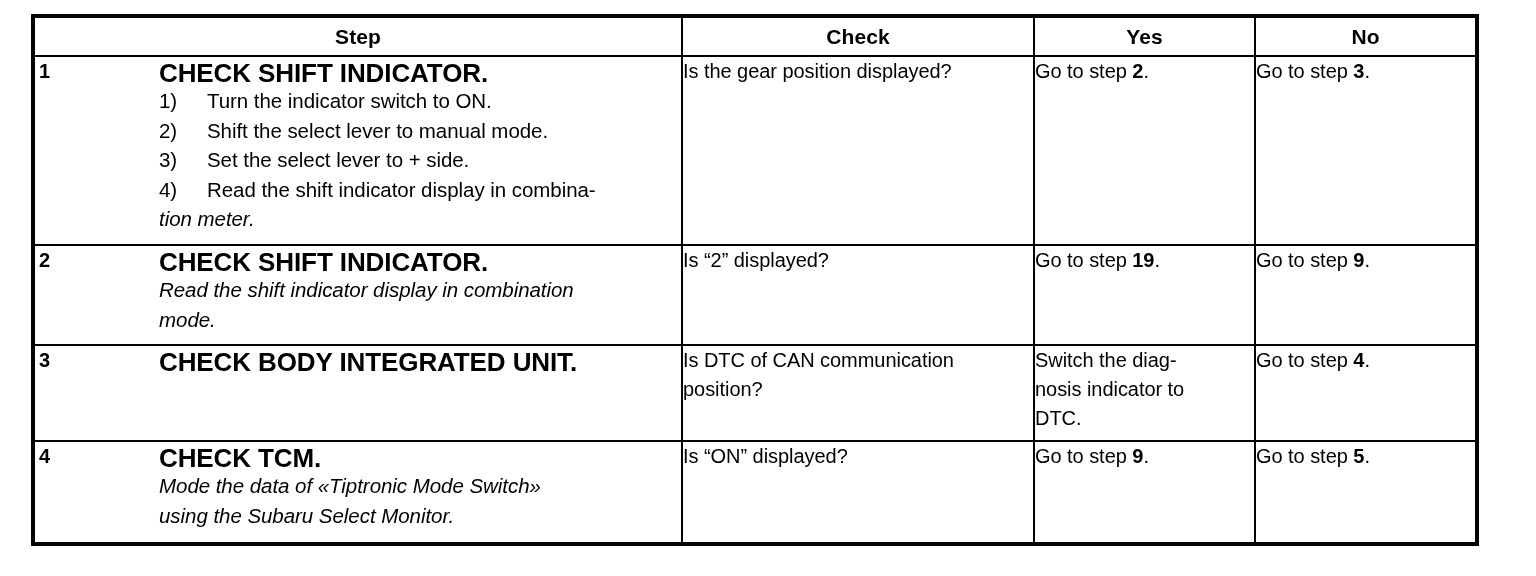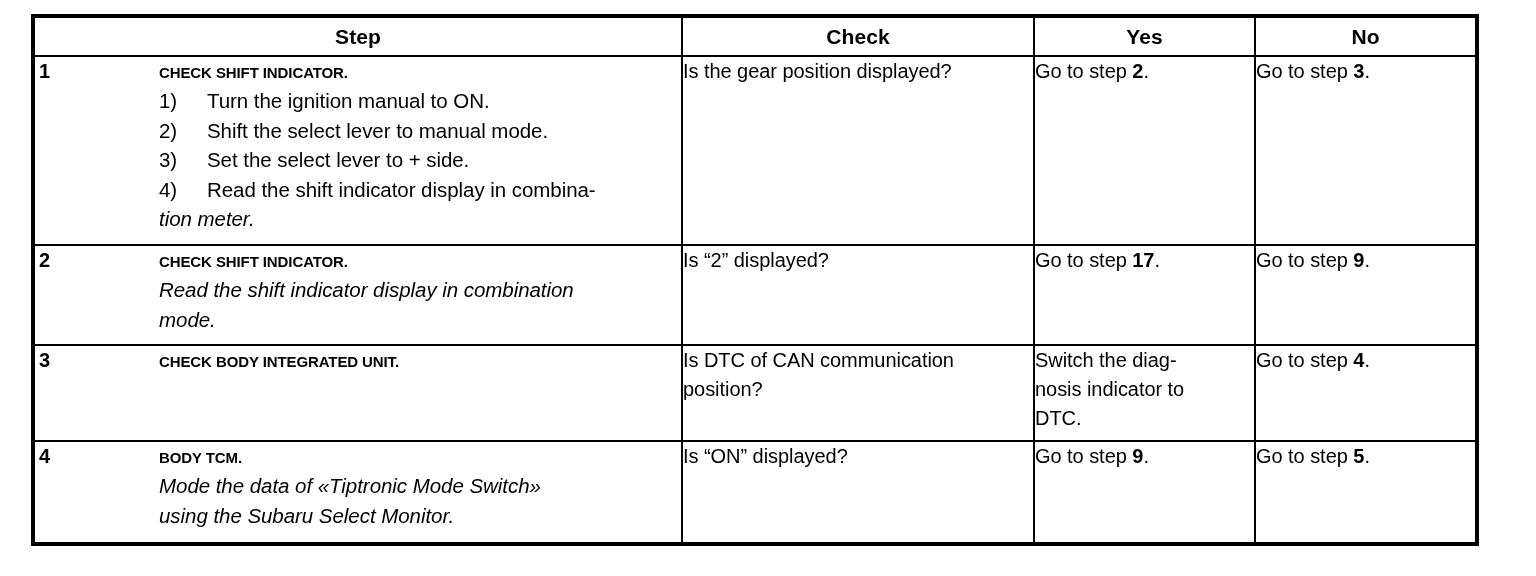--- a/index.html
+++ b/index.html
@@ -68,21 +68,21 @@
     top: 3px;
     font-size: 20px;
     font-weight: bold;
     line-height: 22px;
   }
   .step-body {
     margin-left: 124px;
     padding: 3px 8px 6px 0;
   }
   .step-title {
-    font-size: 15px;
+    font-size: 26px;
     font-weight: bold;
     line-height: 26px;
     letter-spacing: -0.1px;
     white-space: nowrap;
   }
   .step-lines {
     font-size: 20.5px;
     line-height: 29.5px;
     letter-spacing: -0.05px;
   }
@@ -143,21 +143,21 @@
     </thead>
     <tbody id="tbody">
         <tr class="r1">
           <td class="step-cell">
             <div class="step-num">1</div>
             <div class="step-body">
               <div class="step-title">CHECK SHIFT INDICATOR.</div>
               <div class="step-lines">
                 <div class="ol-line">
                   <span class="ol-marker">1)</span>
-                  <span class="ol-text">Turn the ignition manual to ON.</span>
+                  <span class="ol-text">Turn the indicator switch to ON.</span>
                 </div>
                 <div class="ol-line">
                   <span class="ol-marker">2)</span>
                   <span class="ol-text">Shift the select lever to manual mode.</span>
                 </div>
                 <div class="ol-line">
                   <span class="ol-marker">3)</span>
                   <span class="ol-text">Set the select lever to + side.</span>
                 </div>
                 <div class="ol-line">
@@ -186,21 +186,21 @@
               <div class="step-lines">
                 <div class="step-line">Read the shift indicator display in combination</div>
                 <div class="step-line">mode.</div>
               </div>
             </div>
           </td>
           <td class="txt-cell">
             <div class="ln">Is “2” displayed?</div>
           </td>
           <td class="txt-cell">
-            <div class="ln"><span>Go to step </span><b>17</b><span>.</span></div>
+            <div class="ln"><span>Go to step </span><b>19</b><span>.</span></div>
           </td>
           <td class="txt-cell">
             <div class="ln"><span>Go to step </span><b>9</b><span>.</span></div>
           </td>
         </tr>
         <tr class="r3">
           <td class="step-cell">
             <div class="step-num">3</div>
             <div class="step-body">
               <div class="step-title">CHECK BODY INTEGRATED UNIT.</div>
@@ -216,21 +216,21 @@
             <div class="ln">DTC.</div>
           </td>
           <td class="txt-cell">
             <div class="ln"><span>Go to step </span><b>4</b><span>.</span></div>
           </td>
         </tr>
         <tr class="r4">
           <td class="step-cell">
             <div class="step-num">4</div>
             <div class="step-body">
-              <div class="step-title">BODY TCM.</div>
+              <div class="step-title">CHECK TCM.</div>
               <div class="step-lines">
                 <div class="step-line">Mode the data of «Tiptronic Mode Switch»</div>
                 <div class="step-line">using the Subaru Select Monitor.</div>
               </div>
             </div>
           </td>
           <td class="txt-cell">
             <div class="ln">Is “ON” displayed?</div>
           </td>
           <td class="txt-cell">

